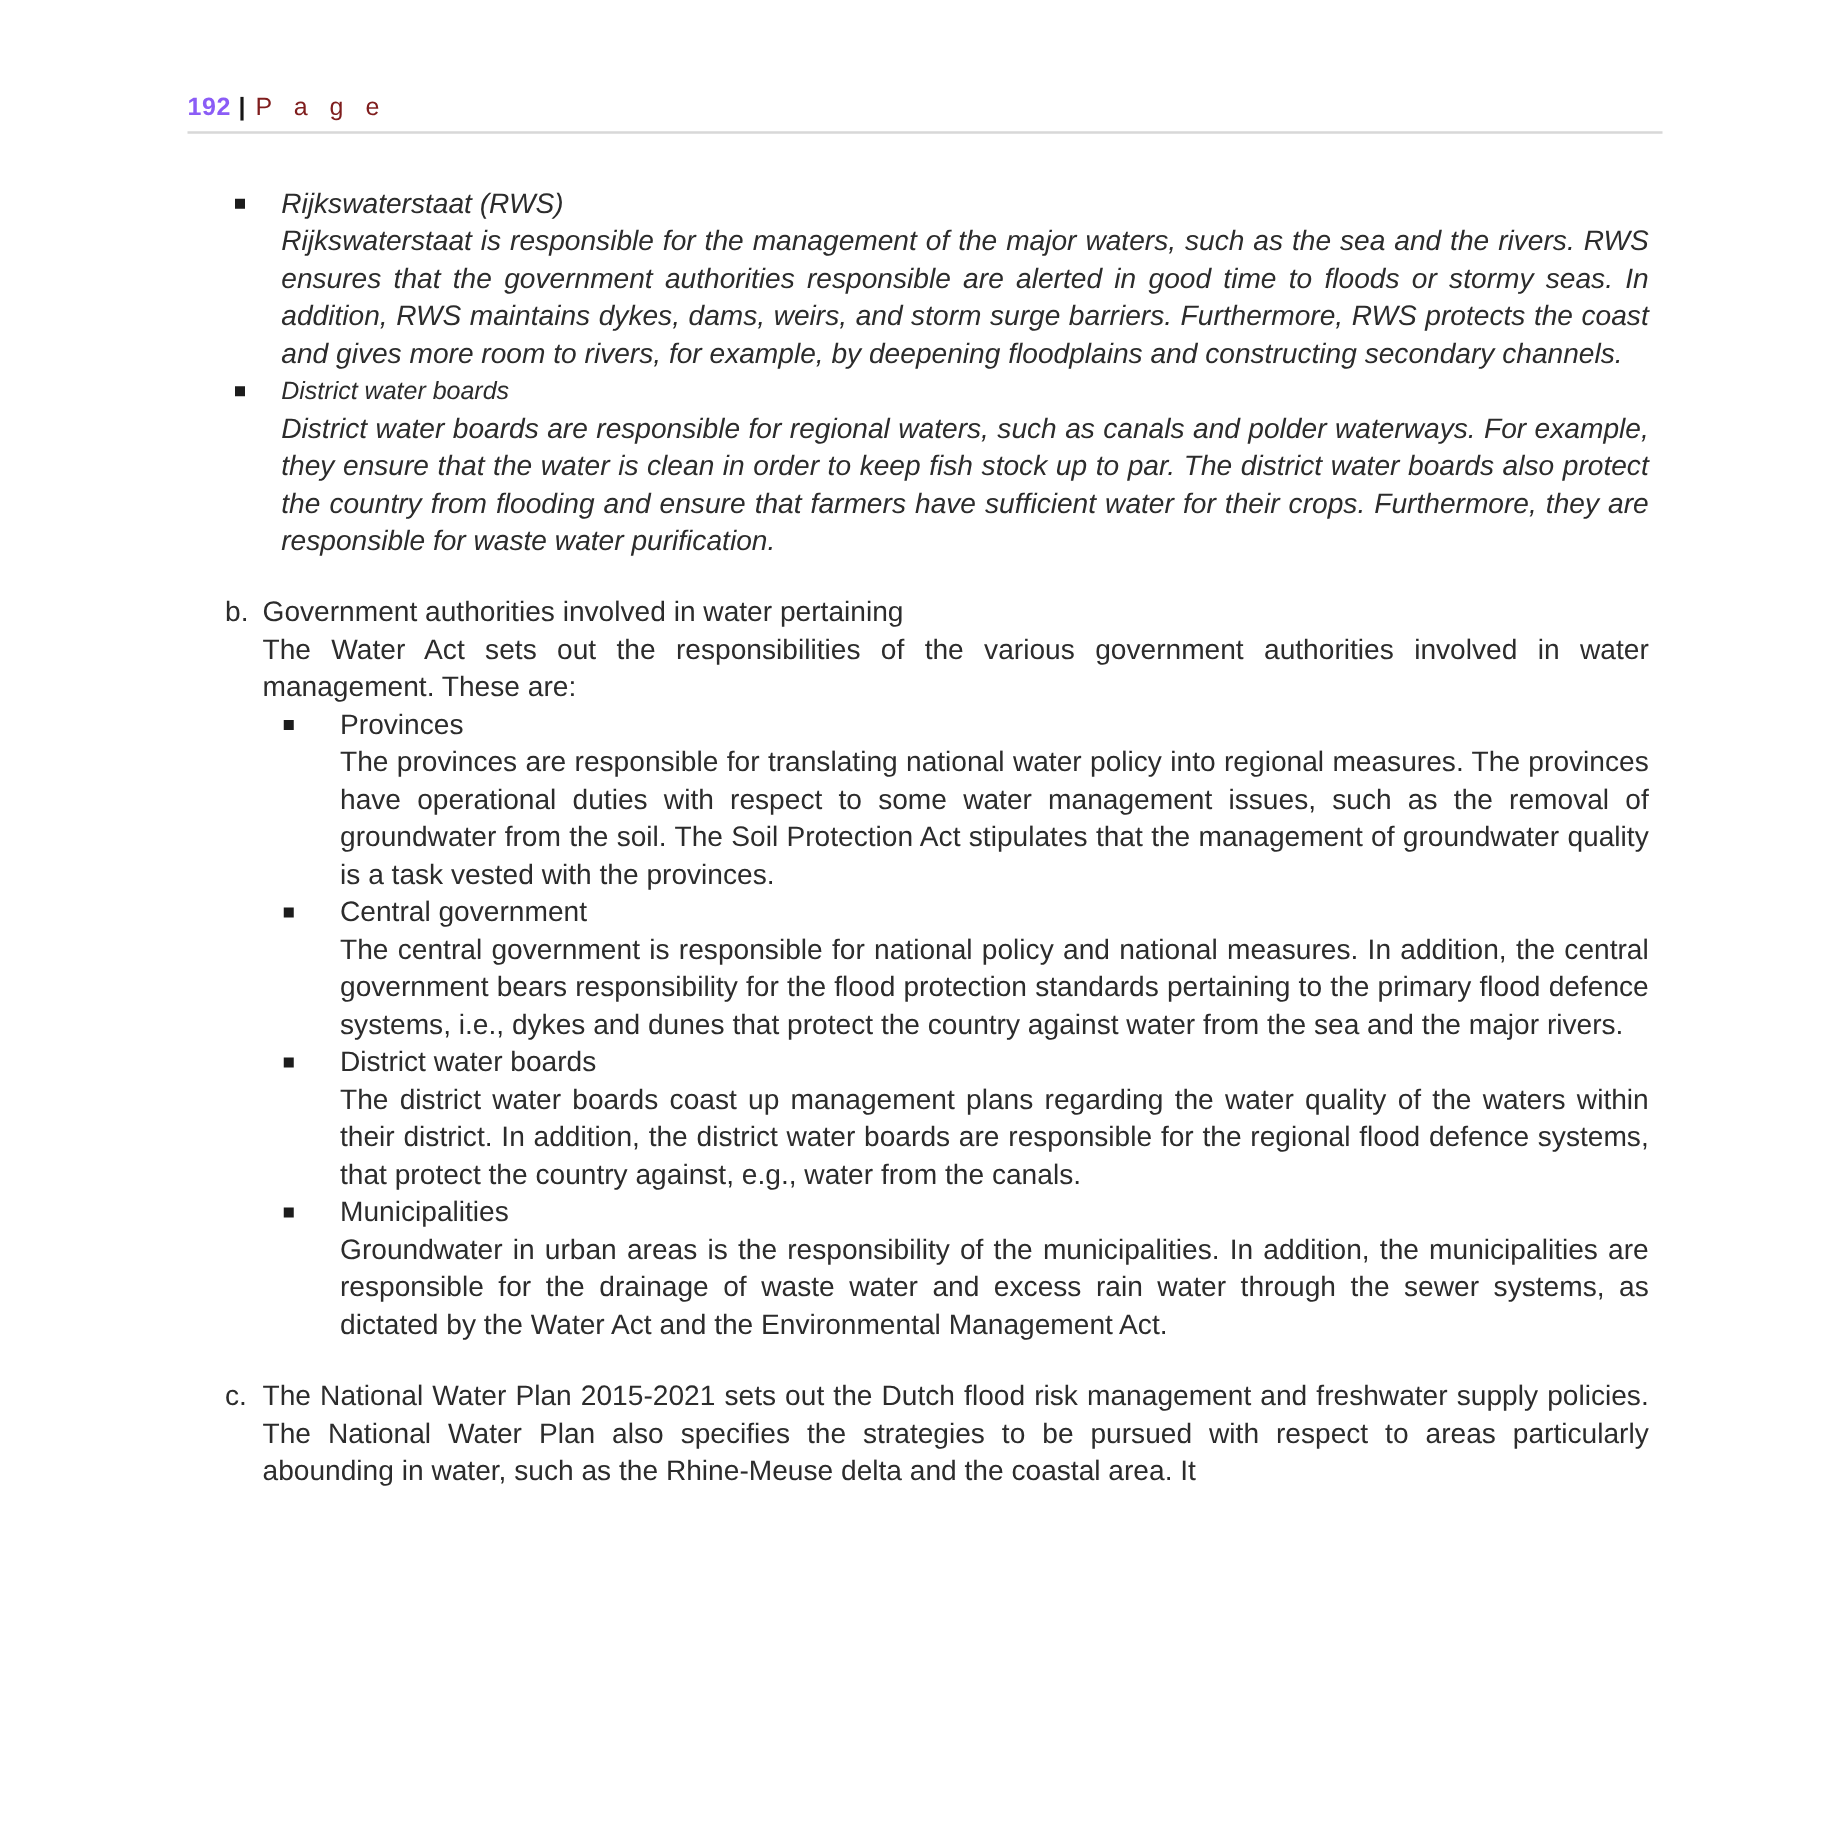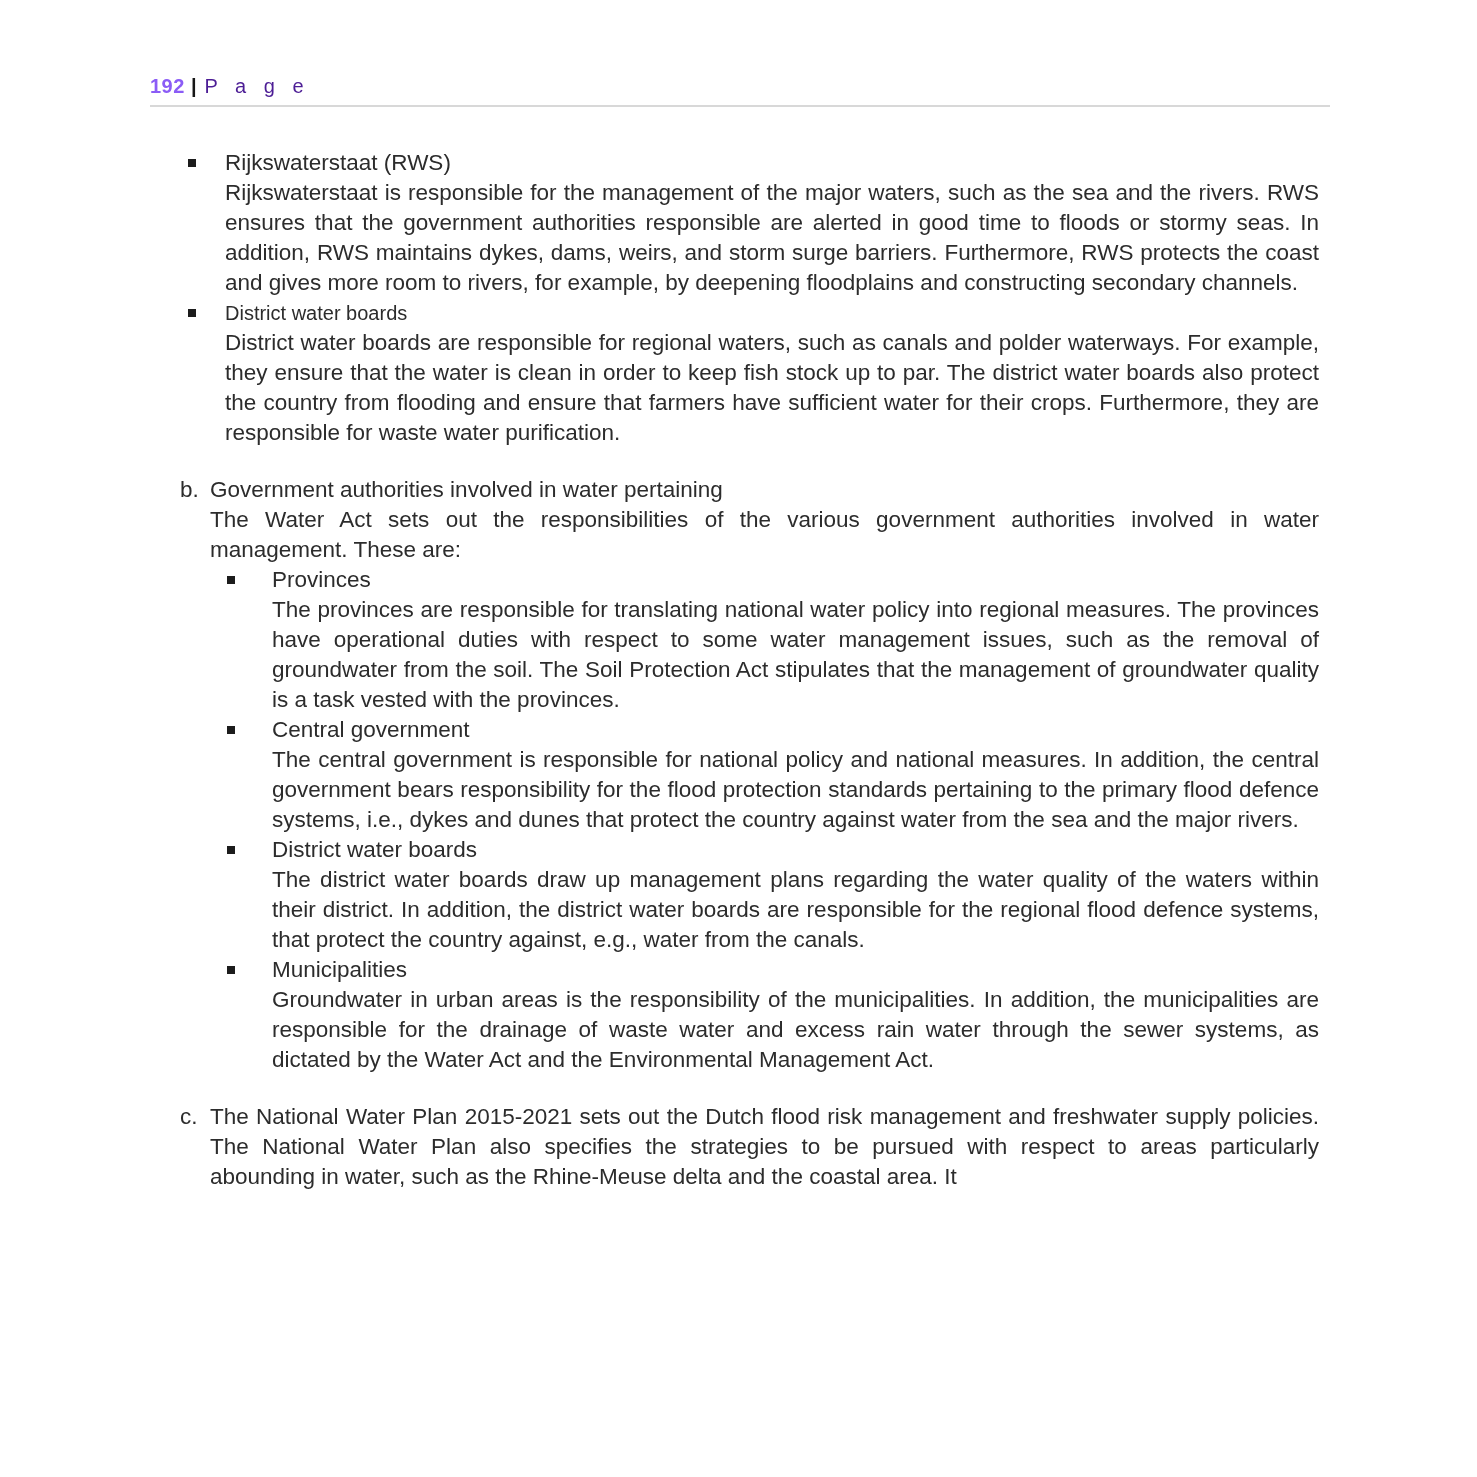--- a/index.html
+++ b/index.html
@@ -31,21 +31,21 @@
     font-weight: 700;
     color: #8b5cf6;
     letter-spacing: 0.5px;
   }
   .header .sep {
     font-weight: 700;
     color: #161616;
     margin: 0 8px 0 6px;
   }
   .header .pword {
-    color: #4c1d95;
+    color: #7f1d1d;
     letter-spacing: 6px;
     font-weight: 400;
   }
 
   
   .content {
     position: absolute;
     top: 148px;
     left: 0;
     width: 1477px;
@@ -57,21 +57,21 @@
   .para { text-align: justify; }
   .title-line { text-align: left; }
 
   
   .l1-item { display: flex; }
   .l1-gutter {
     flex: none;
     margin-left: 188px;
     width: 37px;
   }
-  .l1-text { flex: none; width: 1094px; }
+  .l1-text { flex: none; width: 1094px; font-style: italic; }
 
   .sq {
     display: block;
     width: 8px;
     height: 8px;
     background: #1c1c1c;
     margin-top: 11px;
   }
 
   .title-small { font-size: 20px; }
@@ -157,21 +157,21 @@
               <div class="para">The central government is responsible for national policy and national measures. In addition, the central government bears responsibility for the flood protection standards pertaining to the primary flood defence systems, i.e., dykes and dunes that protect the country against water from the sea and the major rivers.</div>
             </div>
           </div>
 
           <div class="sub-item">
             <div class="sub-gutter">
               <span class="sq"></span>
             </div>
             <div class="sub-text">
               <div class="title-line">District water boards</div>
-              <div class="para">The district water boards draw up management plans regarding the water quality of the waters within their district. In addition, the district water boards are responsible for the regional flood defence systems, that protect the country against, e.g., water from the canals.</div>
+              <div class="para">The district water boards coast up management plans regarding the water quality of the waters within their district. In addition, the district water boards are responsible for the regional flood defence systems, that protect the country against, e.g., water from the canals.</div>
             </div>
           </div>
 
           <div class="sub-item">
             <div class="sub-gutter">
               <span class="sq"></span>
             </div>
             <div class="sub-text">
               <div class="title-line">Municipalities</div>
               <div class="para">Groundwater in urban areas is the responsibility of the municipalities. In addition, the municipalities are responsible for the drainage of waste water and excess rain water through the sewer systems, as dictated by the Water Act and the Environmental Management Act.</div>

